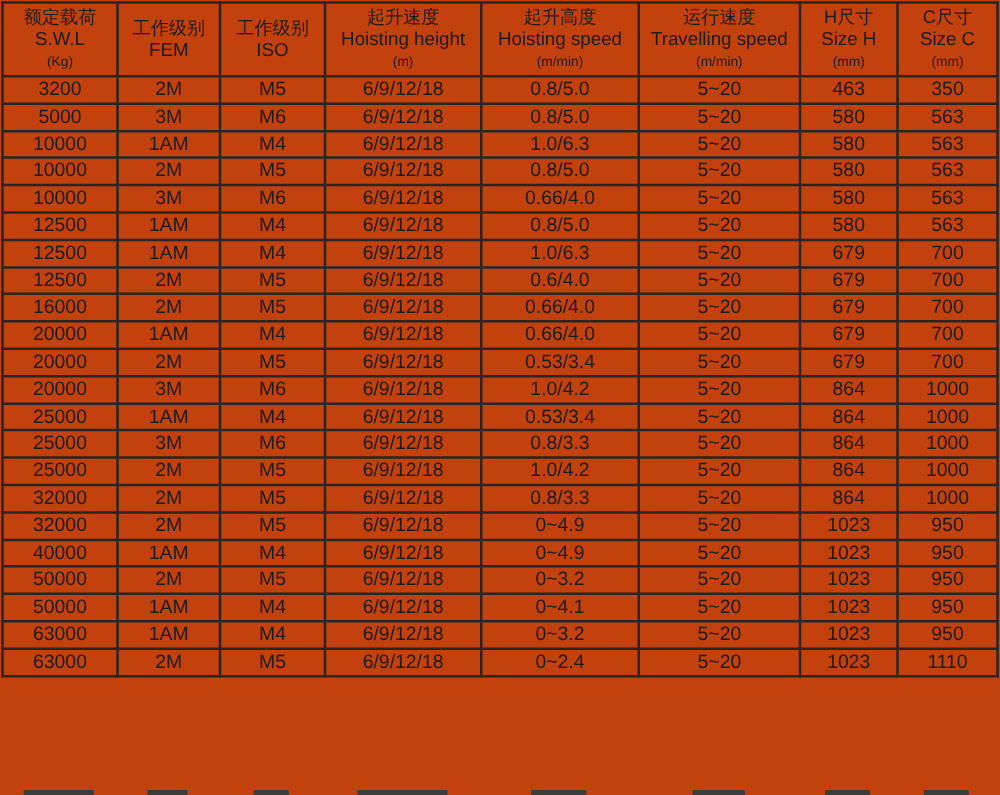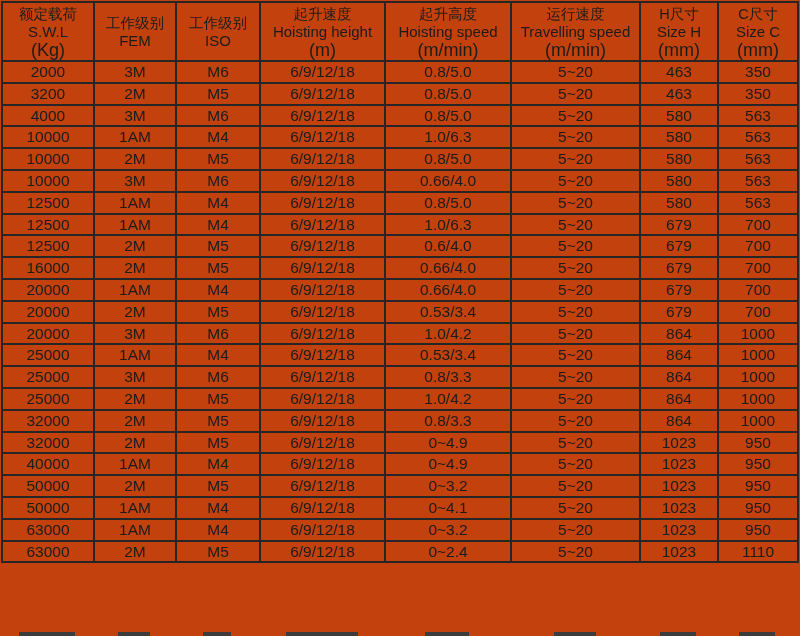--- a/index.html
+++ b/index.html
@@ -22,21 +22,21 @@
     text-align:center;
     vertical-align:middle;
     padding:0;
     font-weight:400;
     overflow:hidden;
     white-space:nowrap;
   }
   .spec thead th{height:57px;}
   .hdr-zh{font-size:14.5px;line-height:18px;}
   .hdr-en{font-size:15px;line-height:18px;}
-  .hdr-unit{font-size:18px;line-height:18px;}
+  .hdr-unit{font-size:11px;line-height:18px;}
   .spec tbody td{
     height:19.8px;
     font-size:15.5px;
     line-height:19.8px;
   }
   .remnant{
     position:absolute;
     left:1px;bottom:0;
     height:4px;
     display:flex;
@@ -97,41 +97,31 @@
           </th>
           <th>
             <div class="hdr-zh">C尺寸</div>
             <div class="hdr-en">Size C</div>
             <div class="hdr-unit">(mm)</div>
           </th>
         </tr>
     </thead>
     <tbody id="body-rows">
         <tr>
-          <td>2000</td>
-          <td>3M</td>
-          <td>M6</td>
+          <td>3200</td>
+          <td>2M</td>
+          <td>M5</td>
           <td>6/9/12/18</td>
           <td>0.8/5.0</td>
           <td>5~20</td>
           <td>463</td>
           <td>350</td>
         </tr>
         <tr>
-          <td>3200</td>
-          <td>2M</td>
-          <td>M5</td>
-          <td>6/9/12/18</td>
-          <td>0.8/5.0</td>
-          <td>5~20</td>
-          <td>463</td>
-          <td>350</td>
-        </tr>
-        <tr>
-          <td>4000</td>
+          <td>5000</td>
           <td>3M</td>
           <td>M6</td>
           <td>6/9/12/18</td>
           <td>0.8/5.0</td>
           <td>5~20</td>
           <td>580</td>
           <td>563</td>
         </tr>
         <tr>
           <td>10000</td>

